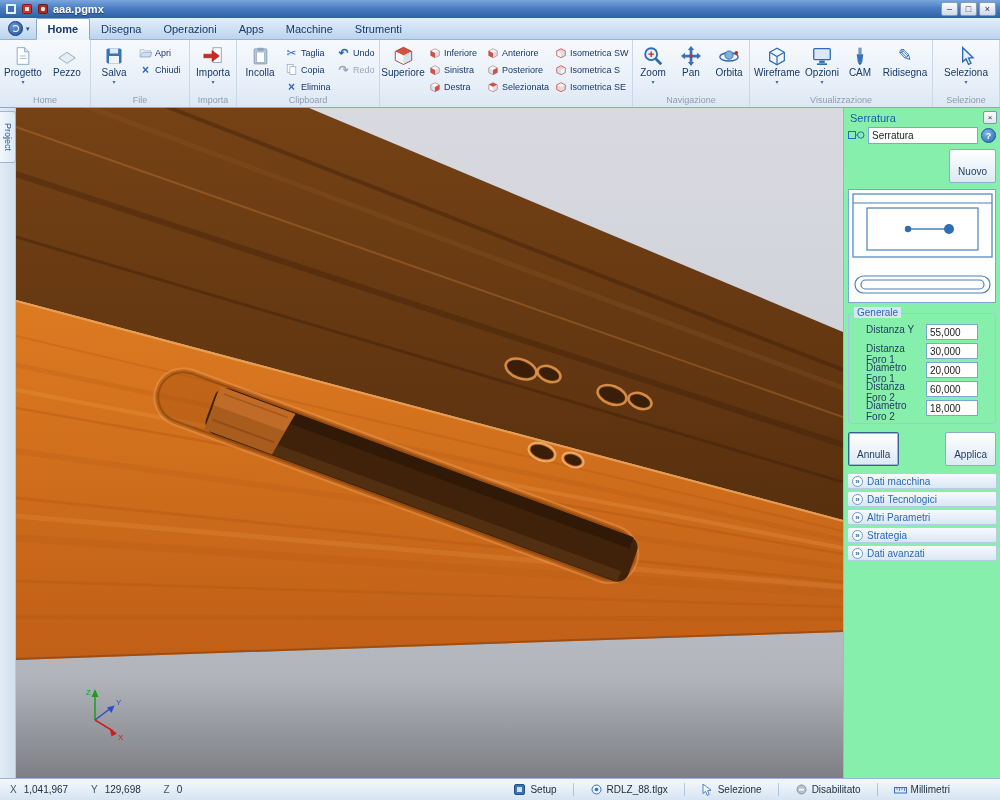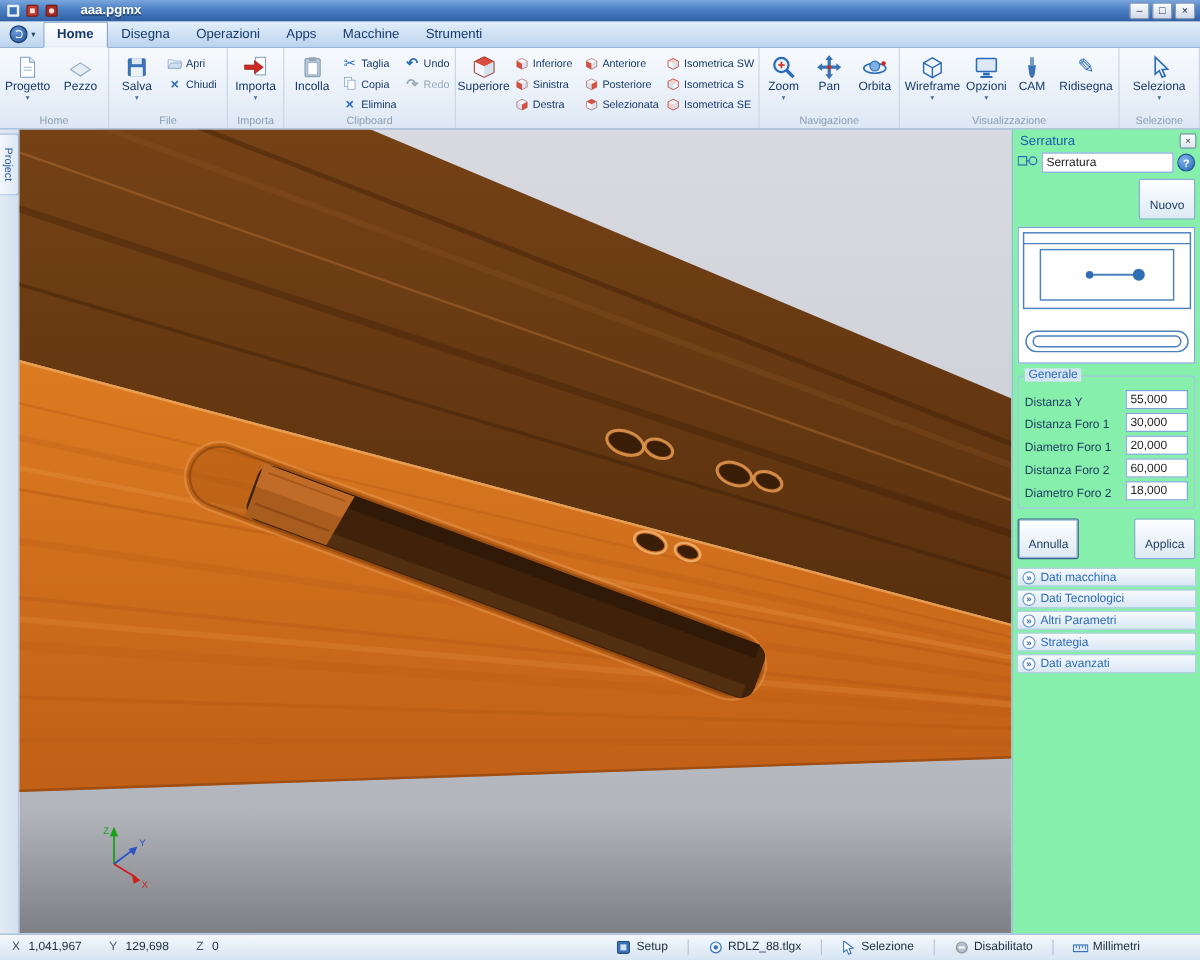--- a/index.html
+++ b/index.html
@@ -5,21 +5,21 @@
   * { box-sizing:border-box; margin:0; padding:0; }
   html,body { width:1000px; height:800px; }
   body { position:relative; overflow:hidden; font-family:"Liberation Sans",sans-serif; background:#eef3fa; font-size:11px; }
 
   
   .titlebar { position:absolute; top:0; left:0; right:0; height:18px;
     background:linear-gradient(#7aa6dd 0%,#4a7ec2 45%,#3060a4 100%);
     display:flex; align-items:center; }
   .qat { display:flex; align-items:center; gap:3px; padding:0 4px; }
   .qic { width:13px; height:13px; display:inline-flex; align-items:center; justify-content:center; }
-  .title-text { color:#fff; font-weight:bold; font-size:11px; margin-left:14px; text-shadow:0 1px 1px rgba(0,0,0,.45); }
+  .title-text { color:#fff; font-weight:bold; font-size:11px; margin-left:0; text-shadow:0 1px 1px rgba(0,0,0,.45); }
   .win-controls { margin-left:auto; display:flex; gap:2px; padding-right:4px; }
   .win-btn { width:17px; height:14px; font-size:9px; line-height:12px; text-align:center; color:#1a2a3a;
     background:linear-gradient(#fbfdff,#cfdae8); border:1px solid #8a9ab0; border-radius:2px; }
 
   
   .tabrow { position:absolute; top:18px; left:0; right:0; height:22px;
     background:linear-gradient(#e2eefa,#bcd4ee); border-bottom:1px solid #95b3d4;
     display:flex; align-items:flex-end; padding-left:4px; }
   .app-btn { display:flex; align-items:center; gap:3px; padding:0 6px 3px 4px; }
   .app-circle { width:15px; height:15px; border-radius:50%; position:relative;
@@ -76,21 +76,21 @@
   .help-btn { width:15px; height:15px; border-radius:50%; flex:none;
     background:radial-gradient(circle at 35% 30%,#7fb3e8,#2a6ab8); color:#fff; font-size:9px; font-weight:bold;
     text-align:center; line-height:14px; border:1px solid #1d5494; }
   .nuovo-row { display:flex; justify-content:flex-end; padding:4px 4px 2px; }
   .pbtn { min-width:44px; height:17px; font-size:10px; font-family:inherit; color:#1c3a5e; padding:16px 8px;
     background:linear-gradient(#feffff,#dde9f4); border:1px solid #8aaed2; border-radius:2px; }
   .pbtn.default { border:1px solid #39618f; box-shadow:inset 0 0 0 1px #9db8d4; }
   .preview { margin:4px 4px 0; height:114px; background:#fff; border:1px solid #7ba7d7; }
   .gbox { margin:10px 4px 0; border:1px solid #a8c4e2; border-radius:3px; position:relative; padding:8px 5px 4px; }
   .gbox-label { position:absolute; top:-7px; left:5px; background:#d7e5f5; padding:0 3px; color:#2a6ab8; }
-  .frow { display:flex; align-items:flex-end; justify-content:space-between; margin:2px 0; height:17px; }
+  .frow { display:flex; align-items:flex-start; justify-content:space-between; margin:2px 12px; height:17px; }
   .finput { width:52px; height:16px; border:1px solid #7ba7d7; font-size:10px; padding:0 3px; font-family:inherit; color:#222; }
   .action-row { display:flex; justify-content:space-between; padding:8px 4px 5px; }
   .sections { padding:2px 3px; }
   .secbar { height:16px; margin-bottom:2px; background:linear-gradient(#f7fafd,#d9e7f5);
     border:1px solid #b6cde6; border-radius:2px; display:flex; align-items:center; gap:4px; padding:0 4px; color:#2a6ab8; }
   .chev { width:11px; height:11px; flex:none; border-radius:50%; border:1px solid #6a9ccc; background:#fff;
     color:#2a6ab8; font-size:8px; line-height:9px; text-align:center; font-weight:bold; }
 
   
   .statusbar { position:absolute; left:0; right:0; bottom:0; height:22px;

